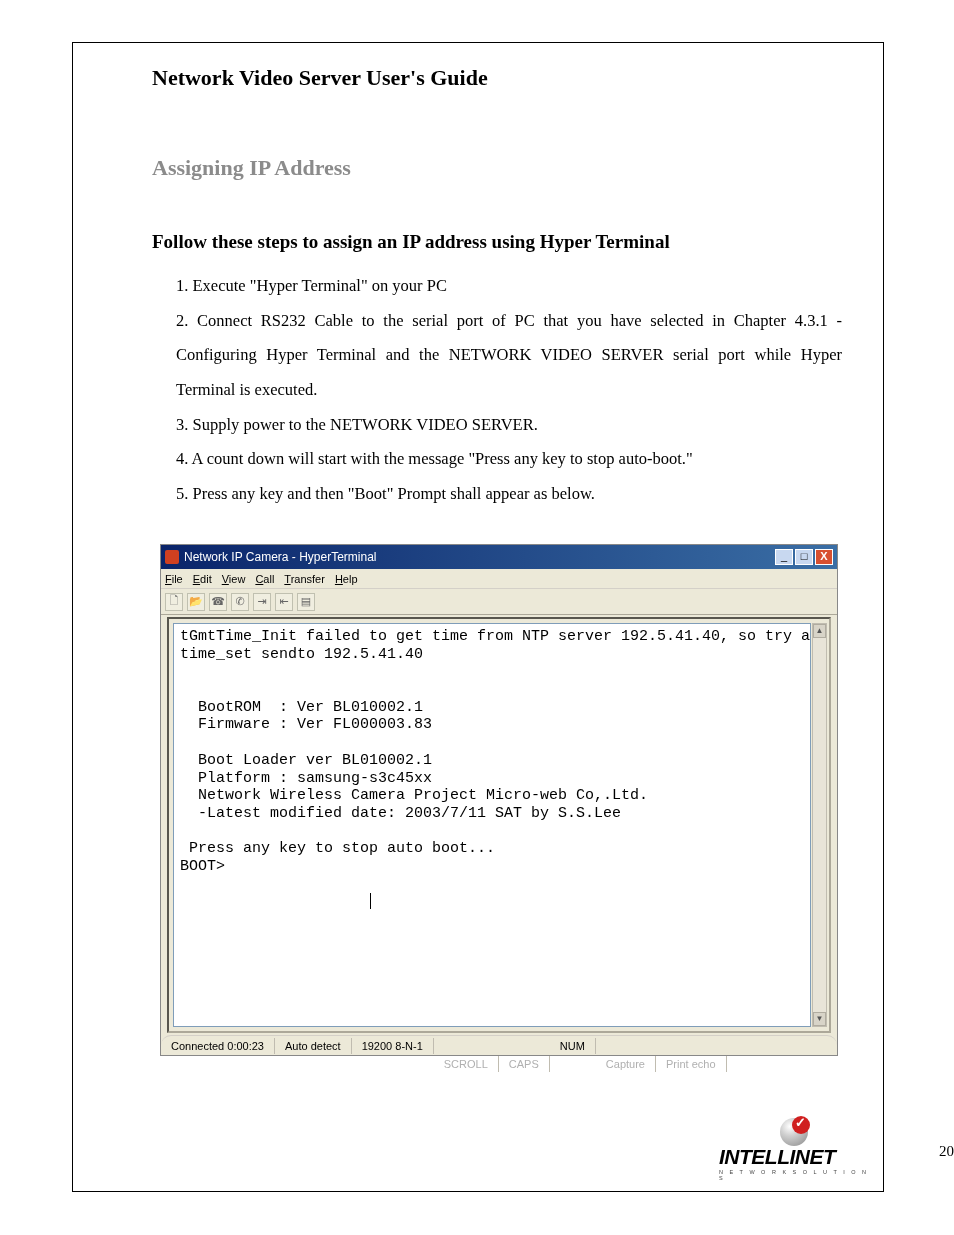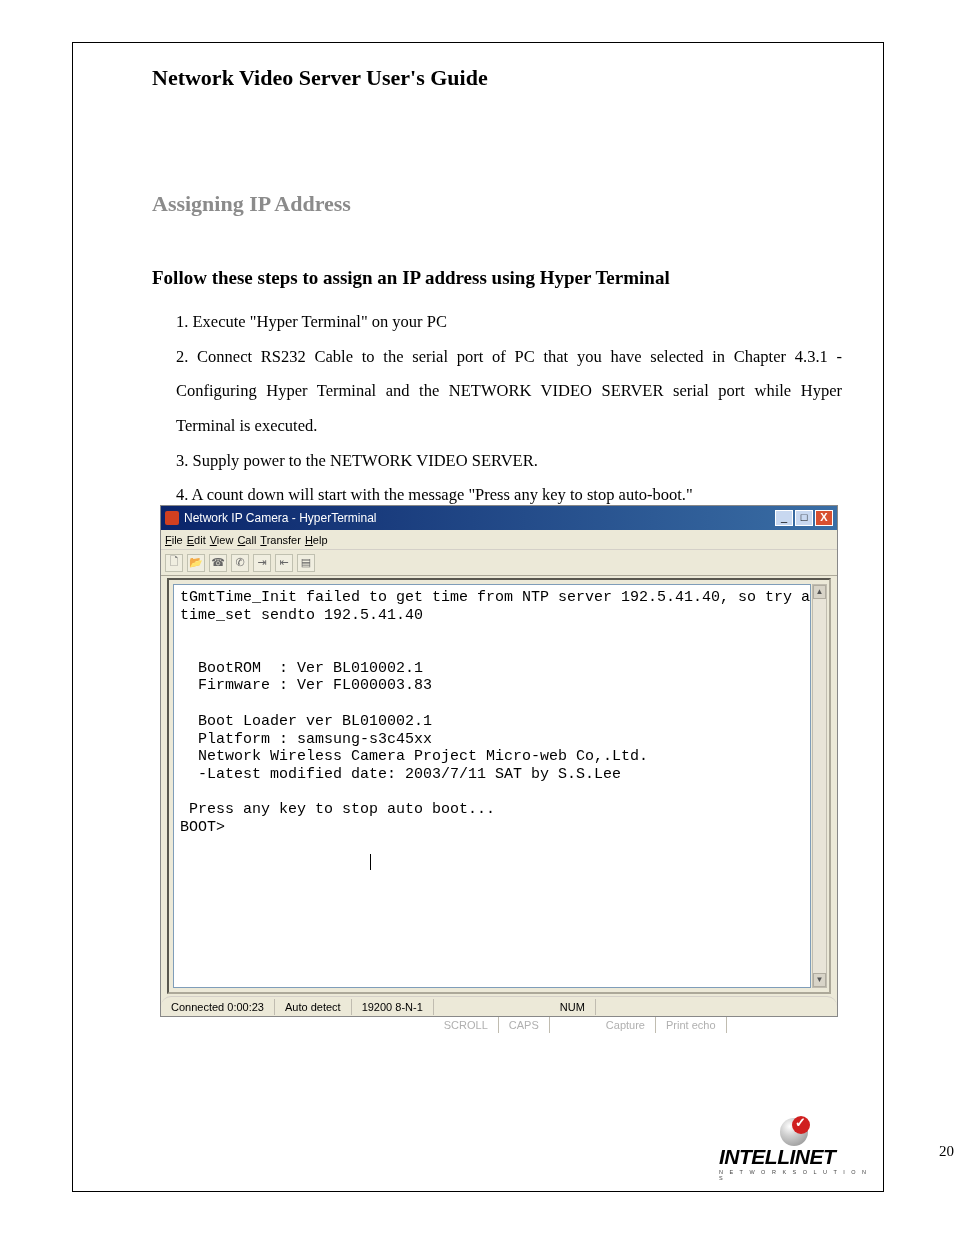--- a/index.html
+++ b/index.html
@@ -1,33 +1,33 @@
 <!DOCTYPE html>
 <html><head>
 <meta charset="utf-8">
 <style>
   * { box-sizing: border-box; margin: 0; padding: 0; }
   html, body { width: 954px; height: 1235px; background: #fff; font-family: "Times New Roman", Times, serif; color: #000; }
   .page-border { position: absolute; left: 72px; top: 42px; width: 812px; height: 1150px; border: 1px solid #000; }
   .content { position: absolute; left: 152px; top: 65px; width: 690px; }
-  .doc-title { font-size: 22px; font-weight: bold; margin-bottom: 100px; }
+  .doc-title { font-size: 22px; font-weight: bold; margin-bottom: 64px; }
   .section-title { font-size: 22px; font-weight: bold; color: #8b8b8b; margin-bottom: 50px; }
   .instruction-heading { font-size: 19px; font-weight: bold; margin-bottom: 16px; }
   ol.steps { list-style: none; padding-left: 24px; }
   ol.steps li { font-size: 16.5px; line-height: 2.1; text-align: justify; margin-bottom: 0; }
 
   
-  .ht-window { position: absolute; left: 160px; top: 505px; width: 678px; height: 512px; border: 1px solid #888; background: #ece9d8; font-family: Tahoma, "MS Sans Serif", sans-serif; font-size: 11px; }
+  .ht-window { position: absolute; left: 160px; top: 544px; width: 678px; height: 512px; border: 1px solid #888; background: #ece9d8; font-family: Tahoma, "MS Sans Serif", sans-serif; font-size: 11px; }
   .ht-titlebar { height: 24px; background: linear-gradient(to right, #0a246a, #3a6ea5); color: #fff; display: flex; align-items: center; padding: 0 4px; }
   .ht-appicon { width: 14px; height: 14px; background: #d04020; border-radius: 2px; margin-right: 5px; display: inline-block; }
   .ht-title-text { flex: 1; font-size: 12px; }
   .ht-winbtns { display: flex; gap: 2px; }
   .ht-winbtn { width: 18px; height: 16px; background: #c8d8f0; border: 1px solid #fff; color: #000; font-size: 11px; line-height: 13px; text-align: center; font-family: Arial, sans-serif; }
   .ht-winbtn.close { background: #d85030; color: #fff; font-weight: bold; }
-  .ht-menubar { height: 20px; background: #ece9d8; border-bottom: 1px solid #d4d0c8; display: flex; align-items: center; padding-left: 4px; gap: 4px; color: #000; }
+  .ht-menubar { height: 20px; background: #ece9d8; border-bottom: 1px solid #d4d0c8; display: flex; align-items: center; padding-left: 4px; gap: 10px; color: #000; }
   .ht-menubar span { font-size: 11px; }
   .ht-menubar span u { text-decoration: underline; }
   .ht-toolbar { height: 26px; background: #ece9d8; border-bottom: 1px solid #aca899; display: flex; align-items: center; padding-left: 4px; gap: 4px; }
   .ht-tbtn { width: 18px; height: 18px; border: 1px solid #c0c0b0; background: #f0eee0; display: flex; align-items: center; justify-content: center; font-size: 11px; color: #666; }
   .ht-term-wrap { position: absolute; top: 72px; left: 6px; right: 6px; bottom: 22px; border: 2px inset #aca899; background: #ece9d8; }
   .ht-term { position: absolute; top: 4px; left: 4px; right: 18px; bottom: 4px; background: #fff; border: 1px solid #7f9db9; padding: 4px 6px; white-space: pre; font-family: "Courier New", monospace; font-size: 15px; line-height: 1.18; overflow: hidden; color: #000; }
   .ht-scroll { position: absolute; top: 4px; right: 2px; bottom: 4px; width: 15px; background: #e8e4d8; border: 1px solid #c0bcb0; }
   .ht-scroll .arrow { height: 14px; background: #d8d4c8; border: 1px solid #b0aca0; font-size: 8px; text-align: center; line-height: 12px; color: #555; }
   .ht-scroll .arrow.dn { position: absolute; bottom: 0; left: 0; right: 0; }
   .cursor { display: inline-block; width: 1px; height: 16px; background: #000; vertical-align: middle; margin-left: 190px; }

